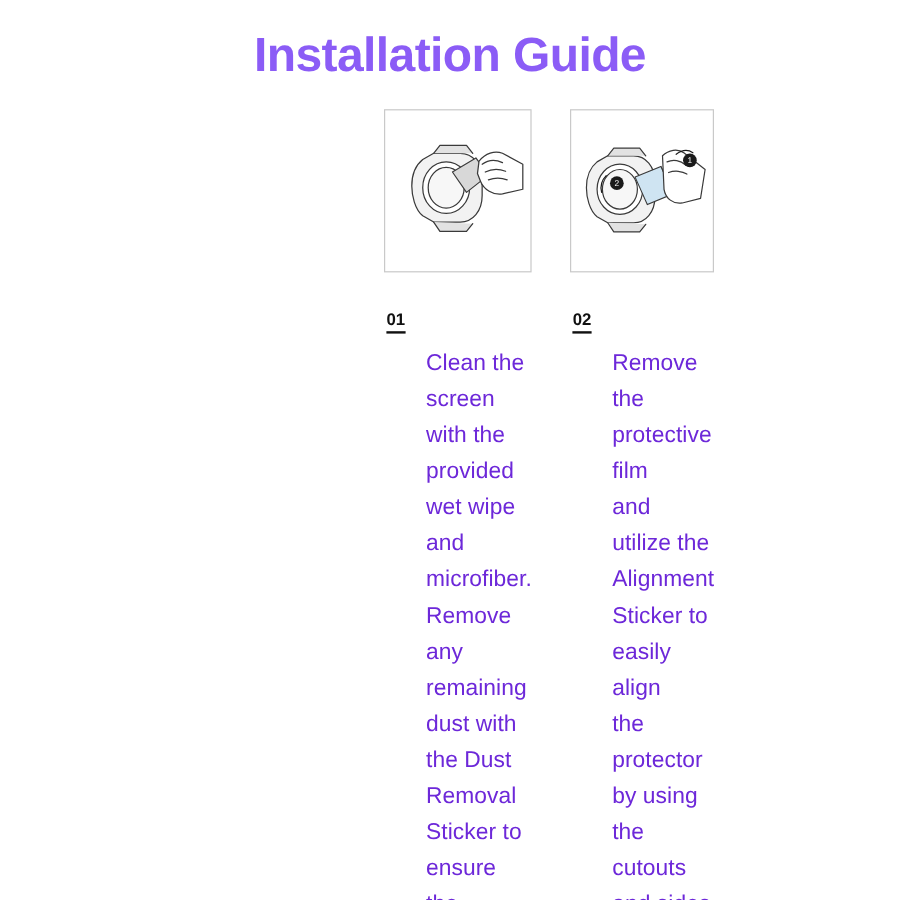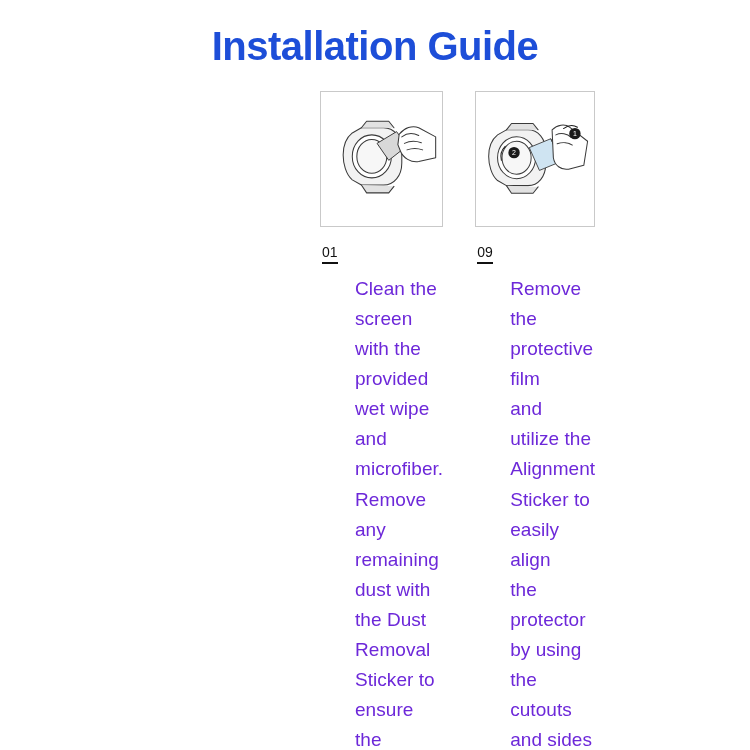--- a/index.html
+++ b/index.html
@@ -18,21 +18,21 @@
     position: relative;
     width: 750px;
     height: 750px;
     box-sizing: border-box;
   }
   .title {
     text-align: center;
     font-size: 40px;
     font-weight: bold;
     letter-spacing: -0.5px;
-    color: #1d4ed8;
+    color: #8b5cf6;
     padding-top: 24px;
     margin: 0 0 22px 0;
   }
 
   
   .row {
     display: flex;
     justify-content: center;
     gap: 24px;
   }
@@ -67,23 +67,23 @@
   }
   .frame svg {
     display: block;
     width: 100%;
     height: 100%;
   }
 
   
   .num {
     font-size: 14px;
-    font-weight: normal;
+    font-weight: bold;
     color: #111;
-    margin: 10px 0 0 2px;
+    margin: 24px 0 0 2px;
     display: inline-block;
     border-bottom: 2px solid #111;
     padding-bottom: 2px;
     line-height: 1.1;
   }
   .num-wrap {
     margin-top: 8px;
   }
 
   
@@ -180,21 +180,21 @@
             <text x="60" y="62" font-family="Liberation Sans, sans-serif" font-size="11" fill="#ffffff" text-anchor="middle">2</text>
           </g>
 
           <g fill="none" stroke="#1b1b1b" stroke-width="1.6" stroke-linecap="round">
             <path d="M138 20 C146 14 154 14 160 18"></path>
             <path d="M46 48 C40 54 38 62 40 70"></path>
           </g>
         </svg>
       </div>
       <div class="num-wrap">
-        <span class="num">09</span>
+        <span class="num">02</span>
       </div>
       <div class="body">Remove the protective film
 and utilize the Alignment
 Sticker to easily align
 the protector by using
 the cutouts and sides as
 a guideline.</div>
     </div>
 
   </div>

